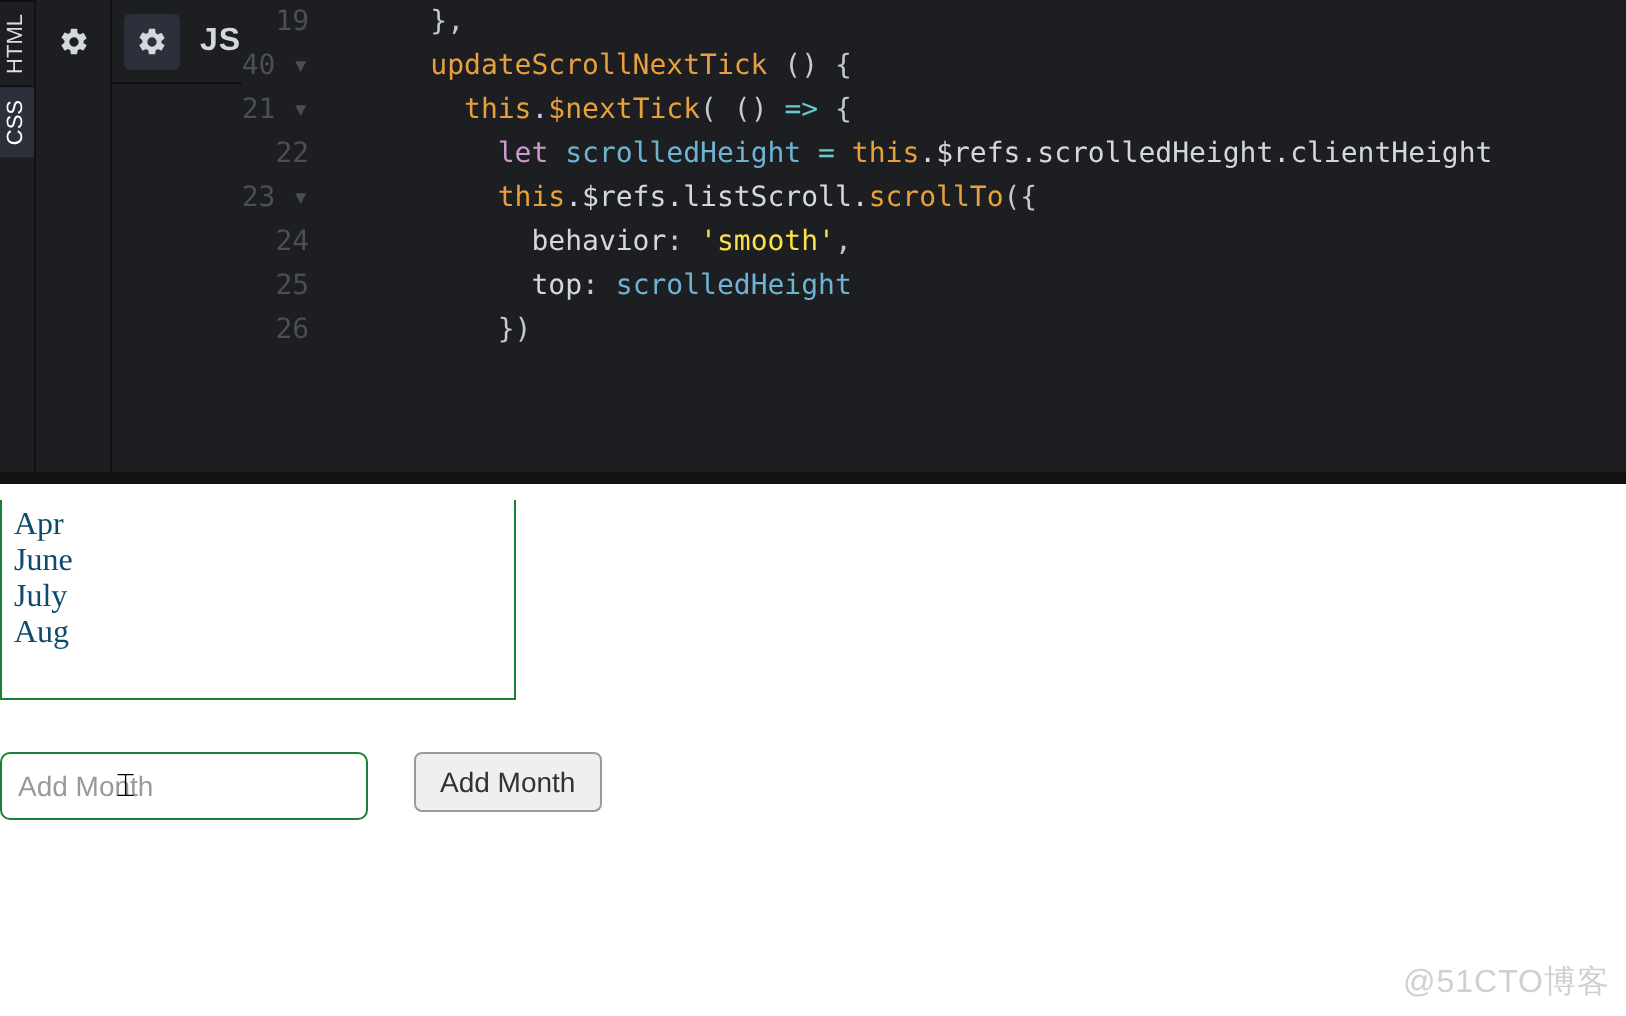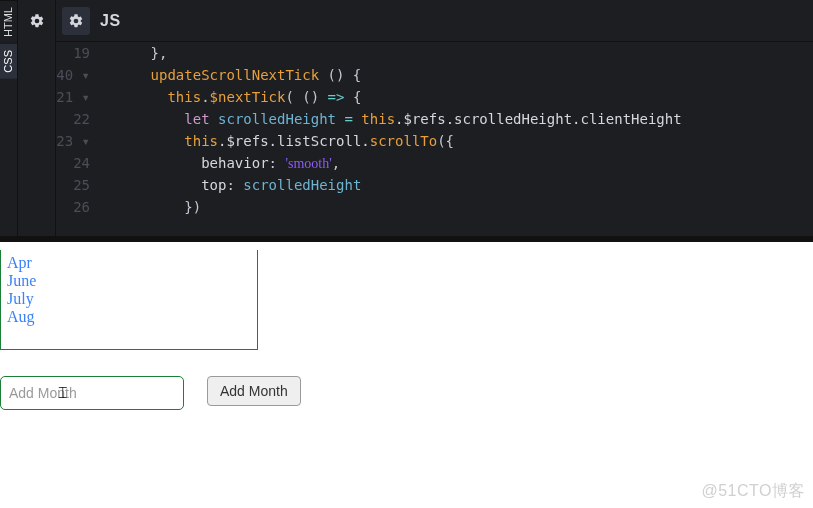--- a/index.html
+++ b/index.html
@@ -53,21 +53,21 @@
     height:42px;
     display:flex;
     align-items:center;
     justify-content:center;
     cursor:pointer;
   }
 
   .main-panel {
     flex:1;
     display:flex;
-    flex-direction:column;
+    flex-direction:row;
   }
   .tab-header {
     height:42px;
     background:#1d1e22;
     border-bottom:1px solid #111;
     display:flex;
     align-items:center;
     padding-left:6px;
     gap:10px;
   }
@@ -104,21 +104,21 @@
   .gutter div { height:22px; }
   .code-lines { flex:1; color:#c5c8d4; }
   .code-lines div { height:22px; white-space:pre; }
 
   .tok-punc   { color:#c5c8d4; }
   .tok-key    { color:#cc99cd; }
   .tok-func   { color:#e7a03c; }
   .tok-this   { color:#e7a03c; }
   .tok-ident  { color:#6fb3d2; }
   .tok-prop   { color:#d5d7de; }
-  .tok-str    { color:#8b5cf6;font-family:Liberation Serif, serif; }
+  .tok-str    { color:#fde047; }
   .tok-op     { color:#67cdcc; }
 
   
   .preview {
     width:813px;
     height:272px;
     background:#fff;
     position:relative;
     padding:0;
   }
@@ -141,21 +141,21 @@
     background:#fff;
     overflow-y: scroll;
     padding-left:6px;
   }
   .list-box::-webkit-scrollbar { width:16px; }
   .list-box::-webkit-scrollbar-track { background:#f0f0f0; }
   .list-box::-webkit-scrollbar-thumb { background:#c0c0c0; }
   .list-box::-webkit-scrollbar-button {
     background:#f0f0f0; height:16px; border:1px solid #ddd;
   }
-  .list-item { line-height:18px; color:#3b82f6; }
+  .list-item { line-height:18px; color:#0c4a6e; }
   .list-item.cutoff { margin-top:-14px; }
 
   .input-row {
     position:absolute;
     left:0;
     top:140px;
     display:flex;
     gap:23px;
     align-items:flex-start;
   }

